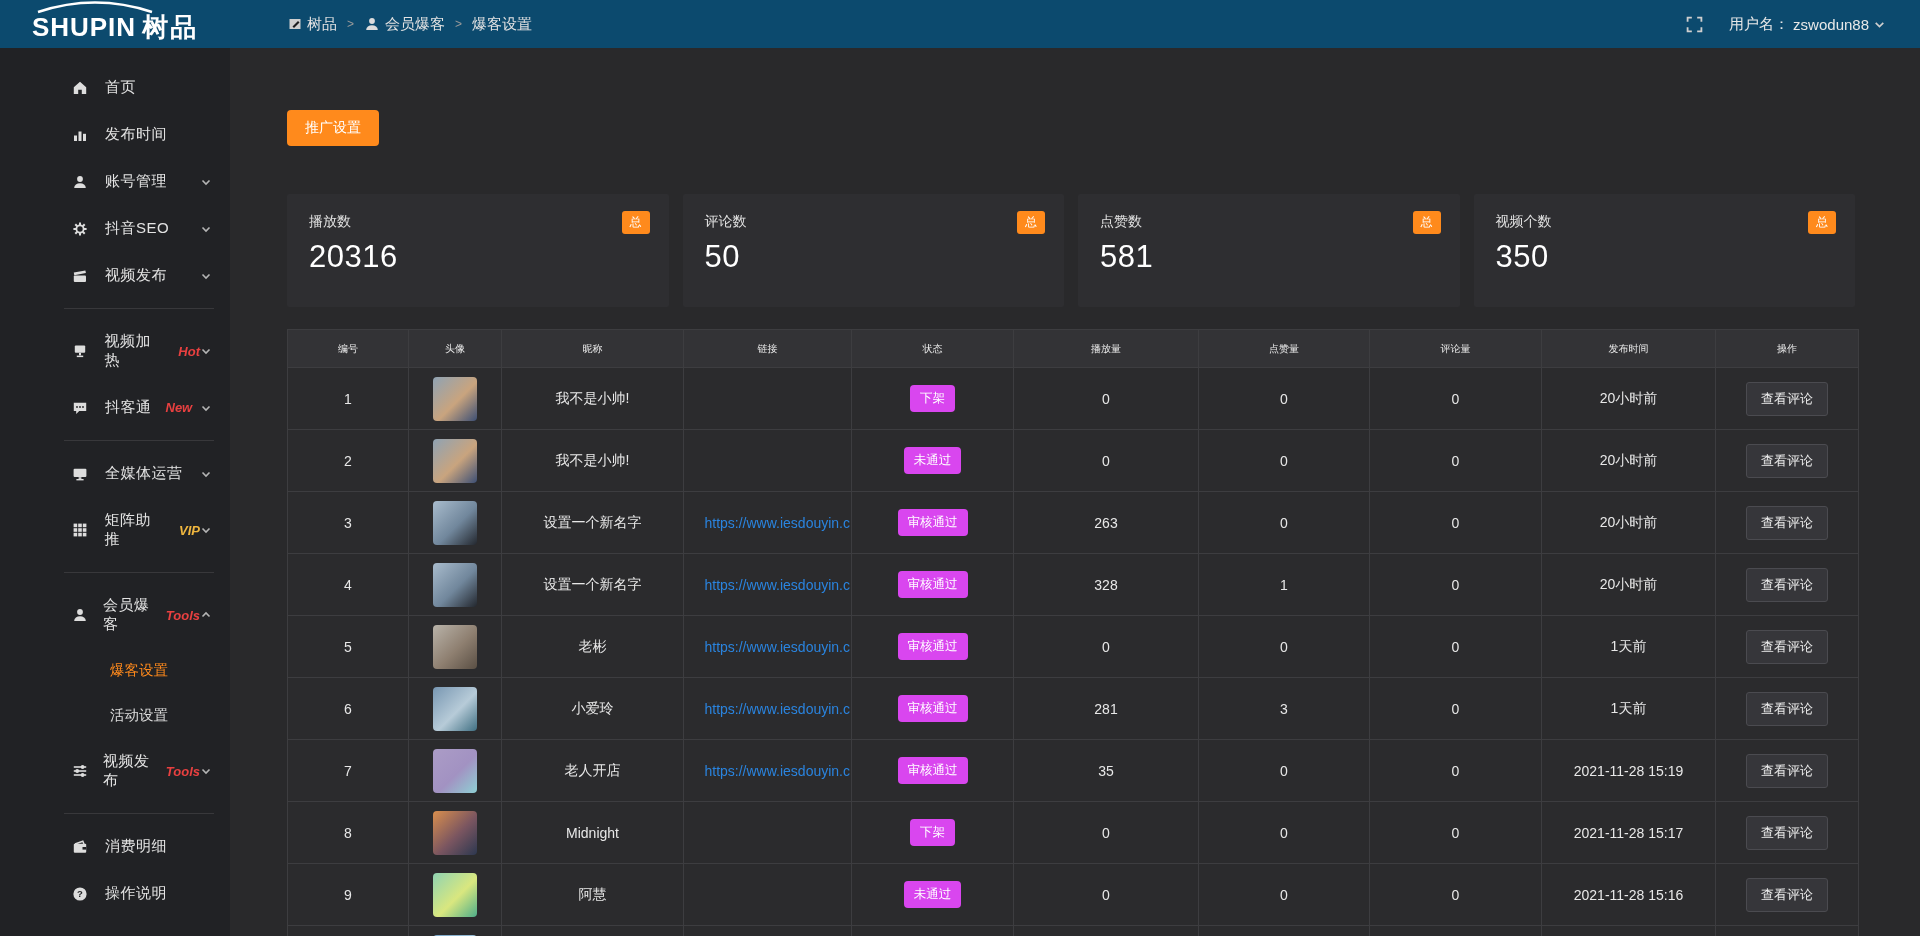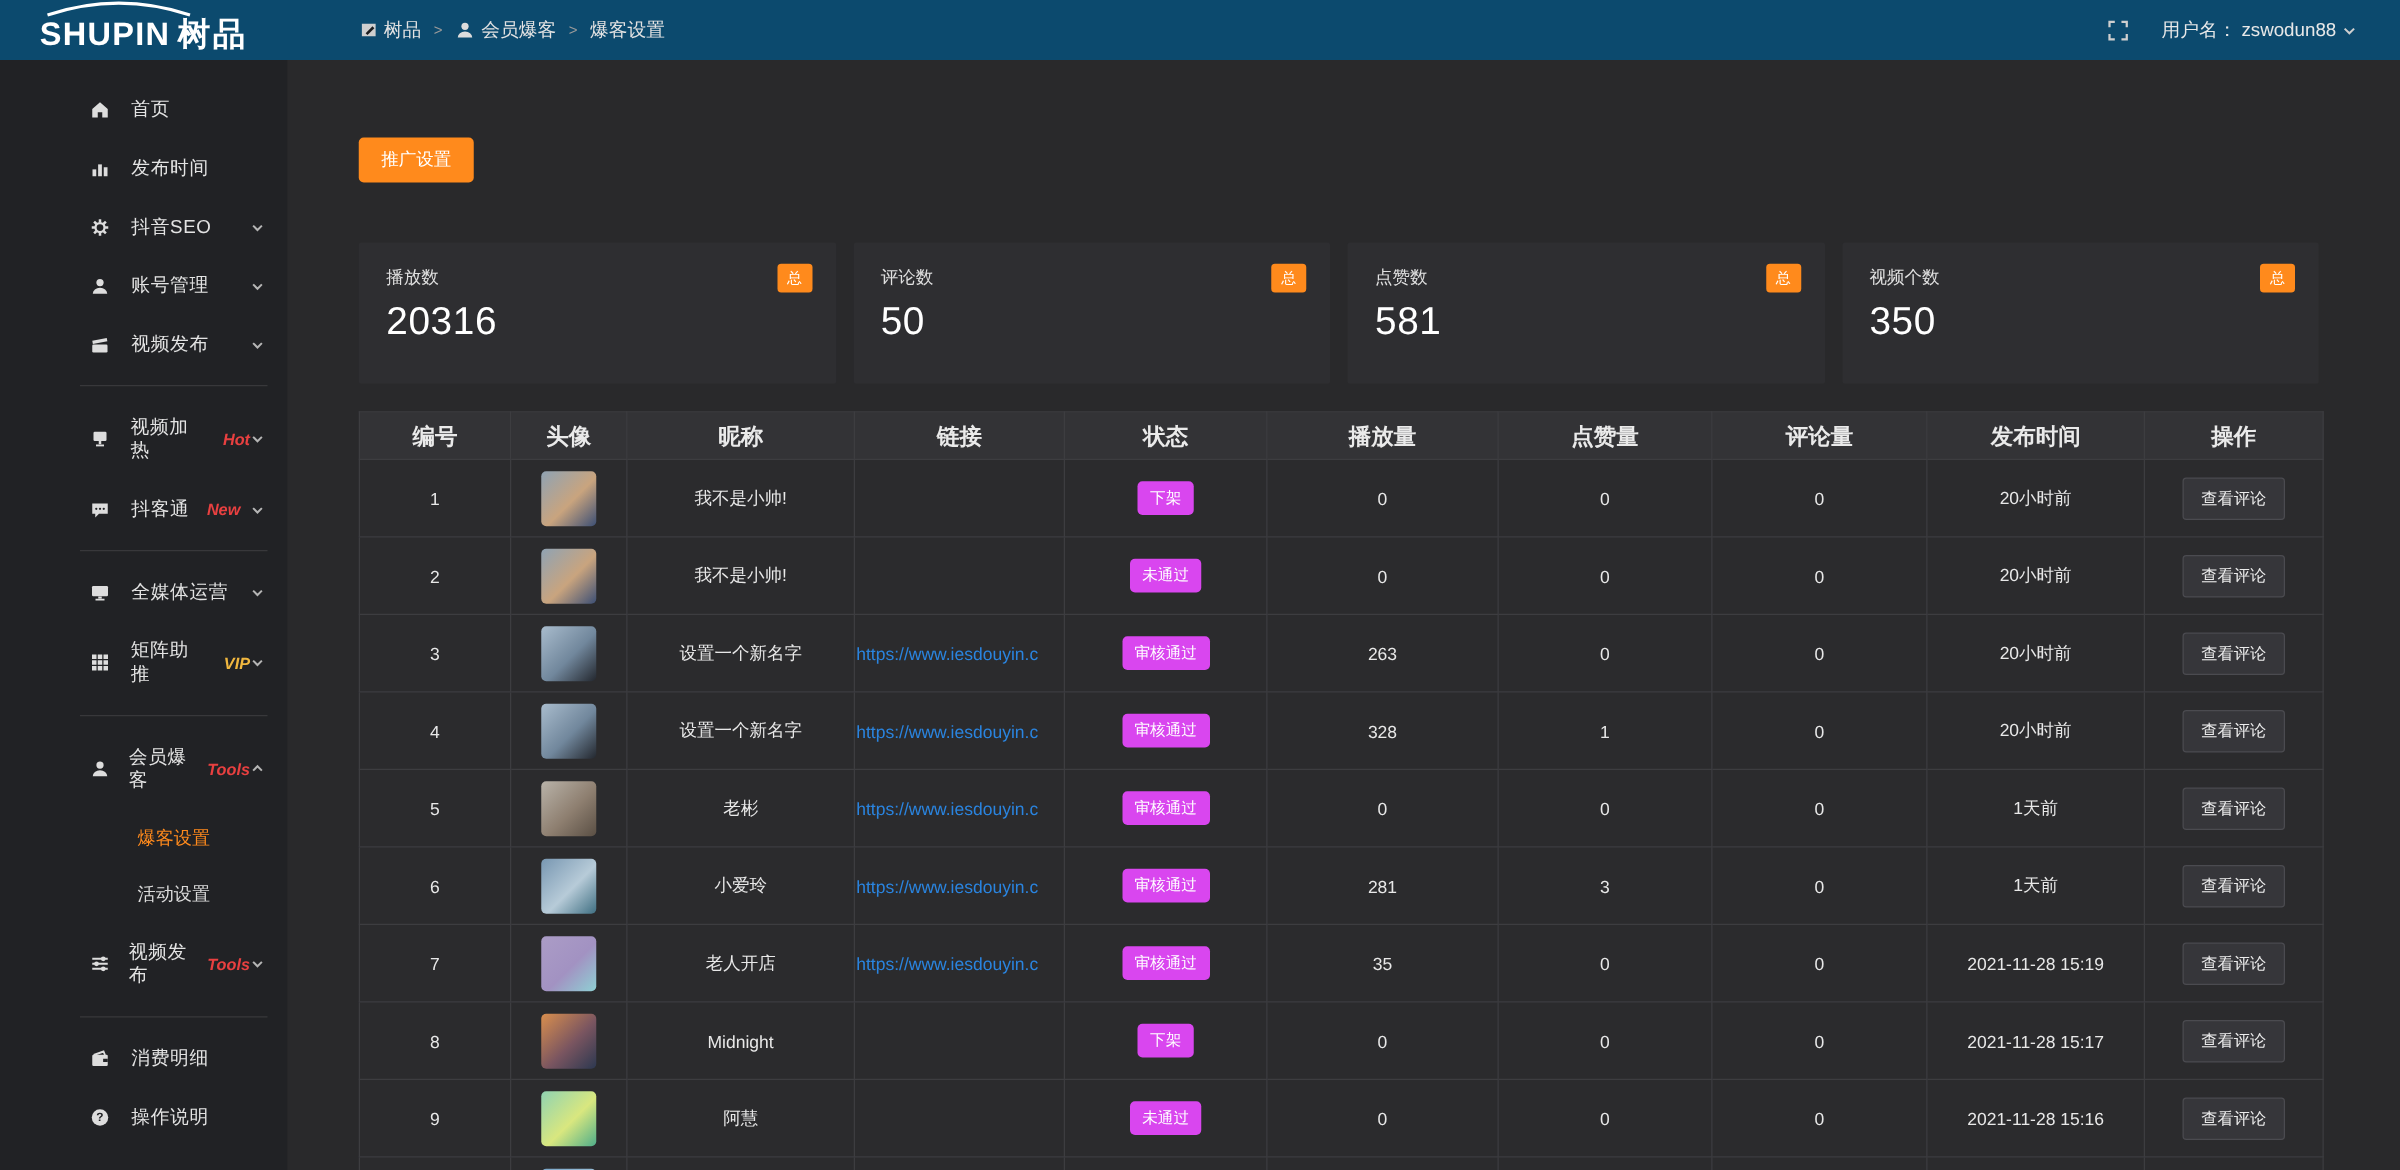--- a/index.html
+++ b/index.html
@@ -47,25 +47,25 @@
   .cards { display:grid; grid-template-columns:repeat(4,1fr); gap:14px; margin-top:48px; }
   .card { position:relative; background:#2e2e31; border-radius:2px; height:113px; padding:19px 22px; }
   .card-label { font-size:14px; color:#e0e0e0; }
   .card-value { font-size:31px; font-weight:normal; color:#fff; margin-top:8px; letter-spacing:0.5px; }
   .card-badge { position:absolute; top:17px; right:19px; background:#ff8a1c; color:#fff;
                 font-size:12px; padding:3px 8px; border-radius:3px; }
 
   
   table { width:100%; border-collapse:collapse; margin-top:22px; table-layout:fixed;
           background:#2b2b2d; }
-  th { height:38px; background:#333336; color:#eaeaea; font-size:18px; font-weight:bold;
+  th { height:38px; background:#333336; color:#eaeaea; font-size:10px; font-weight:normal;
        border:1px solid #3d3d40; text-align:center; }
   td { height:62px; color:#e8e8e8; font-size:14px; border:1px solid #3d3d40; text-align:center;
        vertical-align:middle; overflow:hidden; }
-  td.link-cell { color:#2a84df; text-align:left; white-space:nowrap; padding:0 1px; cursor:pointer; }
+  td.link-cell { color:#2a84df; text-align:right; white-space:nowrap; padding:0 1px; cursor:pointer; }
   .avatar { width:44px; height:44px; border-radius:4px; margin:0 auto; }
   .status-badge { display:inline-block; background:#d946ef; color:#fff; font-size:12.5px;
                   padding:5px 10px; border-radius:4px; white-space:nowrap; }
   .action-btn { background:#36363a; color:#ececec; font-size:13px; border:1px solid #4b4b50;
                 border-radius:3px; padding:7px 14px; cursor:pointer; font-family:inherit; }
 </style>
 </head>
 <body>
 
 <div class="page">
@@ -131,52 +131,52 @@
       </div>
       <div class="side-item">
         <span class="icn">
           <svg width="16" height="16" viewBox="0 0 16 16">
             <rect x="2" y="8.5" width="3" height="5.5" fill="#ddd"></rect>
             <rect x="6.5" y="4.5" width="3" height="9.5" fill="#ddd"></rect>
             <rect x="11" y="6.8" width="3" height="7.2" fill="#ddd"></rect>
           </svg>
         </span>
         <span class="side-lbl">发布时间</span>
+      </div>
+      <div class="side-item">
+        <span class="icn">
+          <svg width="16" height="16" viewBox="0 0 16 16">
+            <circle cx="8" cy="5" r="2.9" fill="#ddd"></circle>
+            <path d="M2.2 14 a5.8 4.8 0 0 1 11.6 0 Z" fill="#ddd"></path>
+          </svg>
+        </span>
+        <span class="side-lbl">账号管理</span>
+        <span class="chev down">
+          <svg width="12" height="12" viewBox="0 0 12 12">
+            <polyline points="2.5,4.5 6,8 9.5,4.5" fill="none" stroke="#b5b5b5" stroke-width="1.6"></polyline>
+          </svg>
+        </span>
       </div>
       <div class="side-item">
         <span class="icn">
           <svg width="16" height="16" viewBox="0 0 16 16">
             <circle cx="8" cy="8" r="3.6" fill="none" stroke="#ddd" stroke-width="1.8"></circle>
             <g stroke="#ddd" stroke-width="2">
               <line x1="12" y1="8" x2="14.6" y2="8"></line>
               <line x1="10.8" y1="10.8" x2="12.7" y2="12.7"></line>
               <line x1="8" y1="12" x2="8" y2="14.6"></line>
               <line x1="5.2" y1="10.8" x2="3.3" y2="12.7"></line>
               <line x1="4" y1="8" x2="1.4" y2="8"></line>
               <line x1="5.2" y1="5.2" x2="3.3" y2="3.3"></line>
               <line x1="8" y1="4" x2="8" y2="1.4"></line>
               <line x1="10.8" y1="5.2" x2="12.7" y2="3.3"></line>
             </g>
           </svg>
         </span>
         <span class="side-lbl">抖音SEO</span>
-        <span class="chev down">
-          <svg width="12" height="12" viewBox="0 0 12 12">
-            <polyline points="2.5,4.5 6,8 9.5,4.5" fill="none" stroke="#b5b5b5" stroke-width="1.6"></polyline>
-          </svg>
-        </span>
-      </div>
-      <div class="side-item">
-        <span class="icn">
-          <svg width="16" height="16" viewBox="0 0 16 16">
-            <circle cx="8" cy="5" r="2.9" fill="#ddd"></circle>
-            <path d="M2.2 14 a5.8 4.8 0 0 1 11.6 0 Z" fill="#ddd"></path>
-          </svg>
-        </span>
-        <span class="side-lbl">账号管理</span>
         <span class="chev down">
           <svg width="12" height="12" viewBox="0 0 12 12">
             <polyline points="2.5,4.5 6,8 9.5,4.5" fill="none" stroke="#b5b5b5" stroke-width="1.6"></polyline>
           </svg>
         </span>
       </div>
       <div class="side-item">
         <span class="icn">
           <svg width="16" height="16" viewBox="0 0 16 16">
             <path d="M1.8 4.6 L13.4 2.4 L13.9 5 L2.3 7.2 Z" fill="#ddd"></path>

